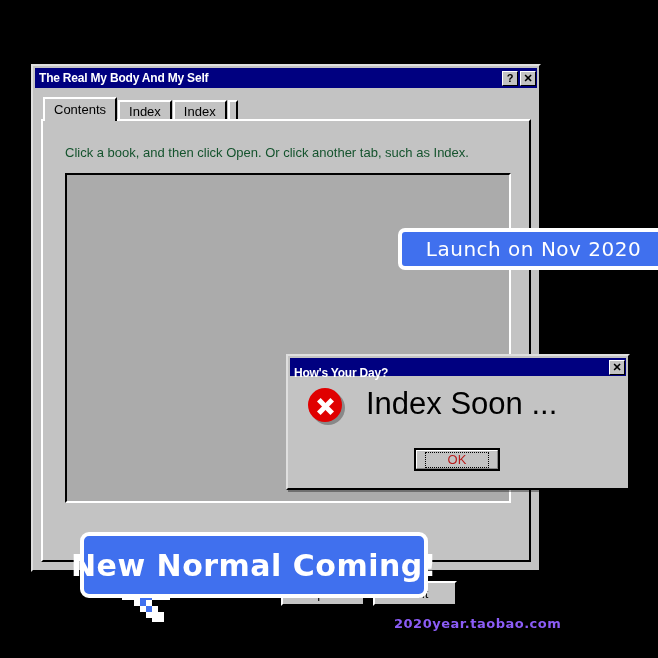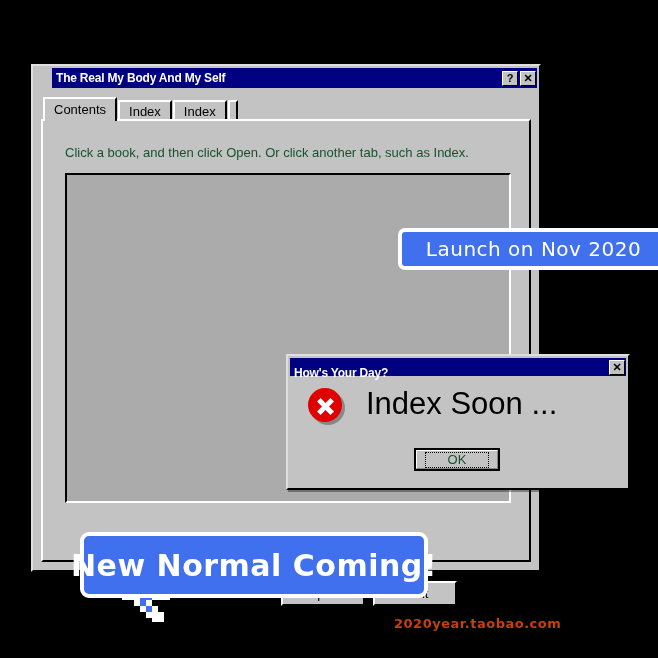--- a/index.html
+++ b/index.html
@@ -24,21 +24,20 @@
     top: 64px;
     width: 510px;
     height: 508px;
     background: #c3c3c3;
     border-top: 2px solid #dfdfdf;
     border-left: 2px solid #dfdfdf;
     border-right: 2px solid #000000;
     border-bottom: 2px solid #000000;
     box-sizing: border-box;
     z-index: 10;
-    padding-left: 17px;
   }
   .titlebar {
     height: 20px;
     margin: 2px 2px 0 2px;
     background: #000080;
     display: flex;
     align-items: center;
     padding-left: 4px;
     box-sizing: border-box;
   }
@@ -230,21 +229,21 @@
     border-left: 1px solid #ffffff;
     border-right: 1px solid #868686;
     border-bottom: 1px solid #868686;
     box-sizing: border-box;
     display: flex; align-items: center; justify-content: center;
   }
   #ok-button .focus {
     border: 1px dotted #000000;
     padding: 0 22px;
     font-size: 13px;
-    color: #14532d;
+    color: #b91c1c;
     line-height: 14px;
   }
 
   
   .badge {
     position: absolute;
     background: #4070ee;
     border: 4px solid #ffffff;
     box-sizing: border-box;
     color: #ffffff;
@@ -276,21 +275,21 @@
     left: 122px; top: 594px;
     width: 70px; height: 28px;
     z-index: 49;
   }
 
   #watermark {
     position: absolute;
     left: 394px; top: 616px;
     font-size: 13px;
     font-weight: bold;
-    color: #c2410c;
+    color: #8b5cf6;
     font-family: "DejaVu Sans", sans-serif;
     letter-spacing: 0.5px;
     z-index: 60;
   }
 </style>
 </head>
 <body>
 
 <div id="help-window">
 

